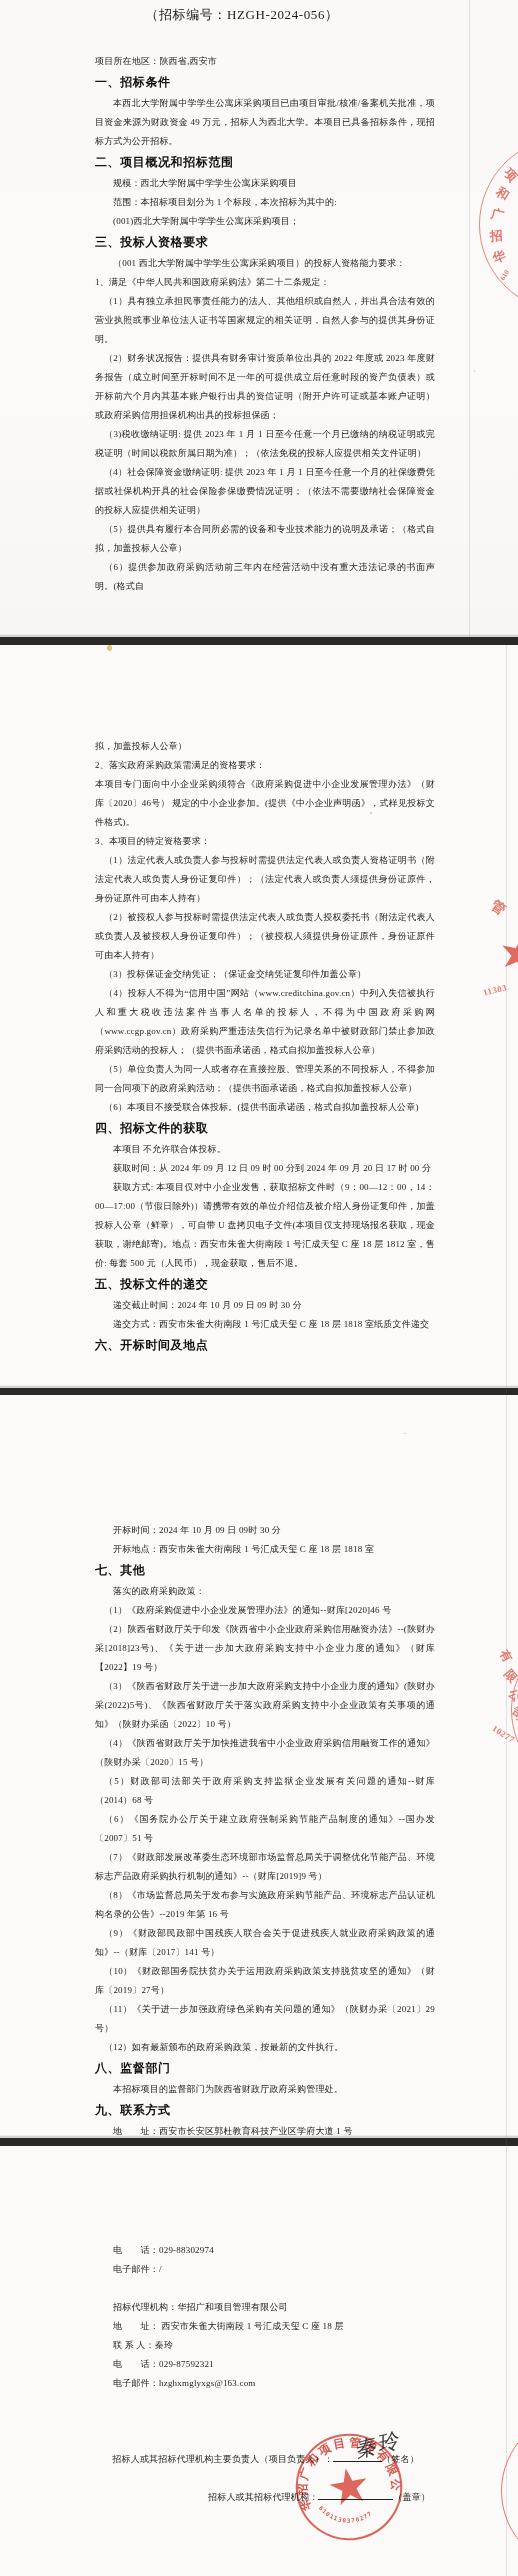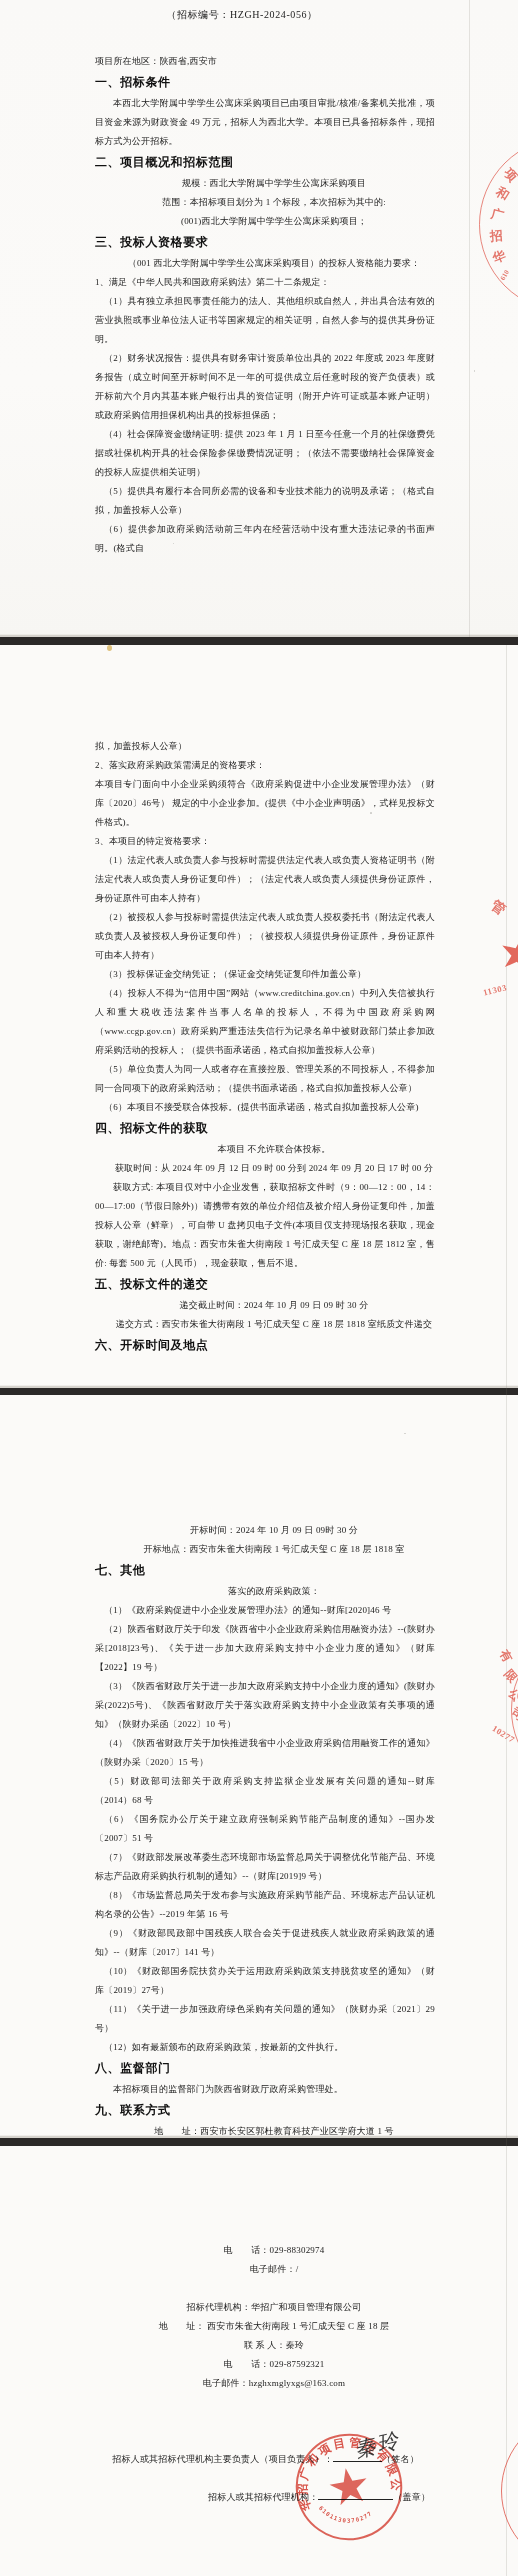--- a/index.html
+++ b/index.html
@@ -9,26 +9,26 @@
   #page1{top:0;height:637px;background:linear-gradient(180deg,#faf9f7 0%,#fbfaf8 60%,#f7f6f3 100%);}
   #page2{top:645px;height:743px;font-family:Liberation Serif, serif;}
   #page3{top:1395px;height:744px;}
   #page4{top:2146px;height:544px;}
   .break{position:absolute;left:0;width:519px;background:#2b2928;box-shadow:0 -2.3px 0 0 #d6d3cd;}
   #break1{top:637px;height:7.5px;}
   #break2{top:1388px;height:7px;}
   #break3{top:2138px;height:8px;}
   .content{position:absolute;left:95px;width:340px;}
   .blk{line-height:19px;font-size:9px;letter-spacing:0.2px;}
-  .title{text-align:center;transform:translateX(-23px);margin-bottom:28px;font-size:10px;letter-spacing:0.6px;}
+  .title{text-align:center;transform:translateX(-23px);margin-bottom:28px;font-size:13px;letter-spacing:0.6px;}
   .h{font-weight:bold;font-size:12px;letter-spacing:0.6px;margin:2.3px 0 1.7px;color:#111;}
   .p{text-indent:2em;text-align:justify;}
   .pn{text-indent:1em;text-align:justify;}
   .ln{text-align:justify;}
-  .li{padding-left:2em;text-align:center;}
+  .li{padding-left:2em;}
   .gap{height:19px;}
   .sig1{padding-left:17.3px;}
   .sig2{padding-left:113px;}
   .blank{display:inline-block;border-bottom:0.9px solid #222;height:8.7px;vertical-align:baseline;}
   .sig1 .blank{width:49px;}
   .sig2 .blank{width:75px;}
   .fold{position:absolute;width:0.6px;background:rgba(120,115,105,.18);}
   .speck{position:absolute;border-radius:50%;background:rgba(90,88,84,.28);}
   .ydot{position:absolute;left:107px;top:645px;width:5.2px;height:6.4px;border-radius:50%;
         background:#d9b96a;opacity:.85;}
@@ -60,20 +60,21 @@
         <div class="blk p">本西北大学附属中学学生公寓床采购项目已由项目审批/核准/备案机关批准，项目资金来源为财政资金 49 万元，招标人为西北大学。本项目已具备招标条件，现招标方式为公开招标。</div>
         <div class="blk h">二、项目概况和招标范围</div>
         <div class="blk li">规模：西北大学附属中学学生公寓床采购项目</div>
         <div class="blk li">范围：本招标项目划分为 1 个标段，本次招标为其中的:</div>
         <div class="blk li">(001)西北大学附属中学学生公寓床采购项目；</div>
         <div class="blk h">三、投标人资格要求</div>
         <div class="blk li">（001 西北大学附属中学学生公寓床采购项目）的投标人资格能力要求：</div>
         <div class="blk ln">1、满足《中华人民共和国政府采购法》第二十二条规定：</div>
         <div class="blk pn">（1）具有独立承担民事责任能力的法人、其他组织或自然人，并出具合法有效的营业执照或事业单位法人证书等国家规定的相关证明，自然人参与的提供其身份证明。</div>
         <div class="blk pn">（2）财务状况报告：提供具有财务审计资质单位出具的 2022 年度或 2023 年度财务报告（成立时间至开标时间不足一年的可提供成立后任意时段的资产负债表）或开标前六个月内其基本账户银行出具的资信证明（附开户许可证或基本账户证明）或政府采购信用担保机构出具的投标担保函；</div>
+        <div class="blk pn">（3)税收缴纳证明: 提供 2023 年 1 月 1 日至今任意一个月已缴纳的纳税证明或完税证明（时间以税款所属日期为准）；（依法免税的投标人应提供相关文件证明）</div>
         <div class="blk pn">（4）社会保障资金缴纳证明: 提供 2023 年 1 月 1 日至今任意一个月的社保缴费凭据或社保机构开具的社会保险参保缴费情况证明；（依法不需要缴纳社会保障资金的投标人应提供相关证明）</div>
         <div class="blk pn">（5）提供具有履行本合同所必需的设备和专业技术能力的说明及承诺；（格式自拟，加盖投标人公章）</div>
         <div class="blk pn">（6）提供参加政府采购活动前三年内在经营活动中没有重大违法记录的书面声明。(格式自</div>
       </div>
   </section>
   <section class="page" id="page2">
     <div class="content" style="top:92px;">
         <div class="blk ln">拟，加盖投标人公章）</div>
         <div class="blk ln">2、落实政府采购政策需满足的资格要求：</div>
         <div class="blk ln">本项目专门面向中小企业采购须符合《政府采购促进中小企业发展管理办法》（财库〔2020〕46号） 规定的中小企业参加。(提供《中小企业声明函》，式样见投标文件格式)。</div>

